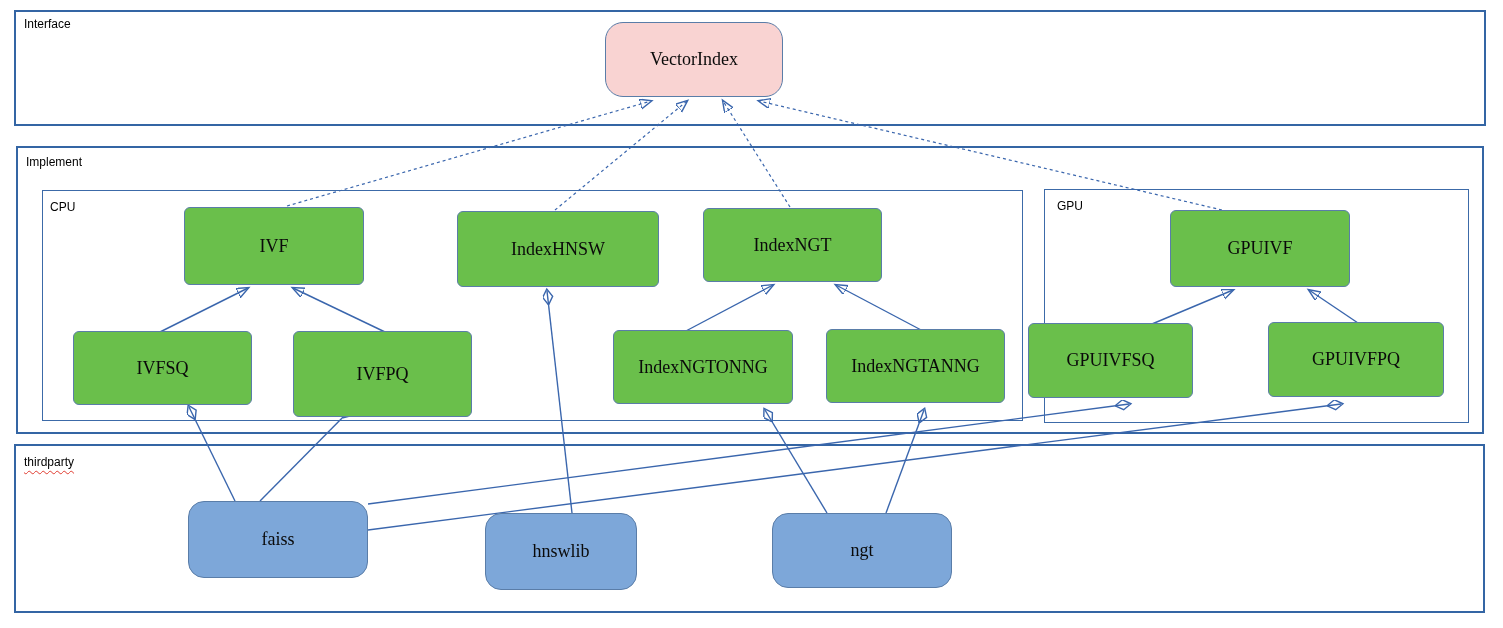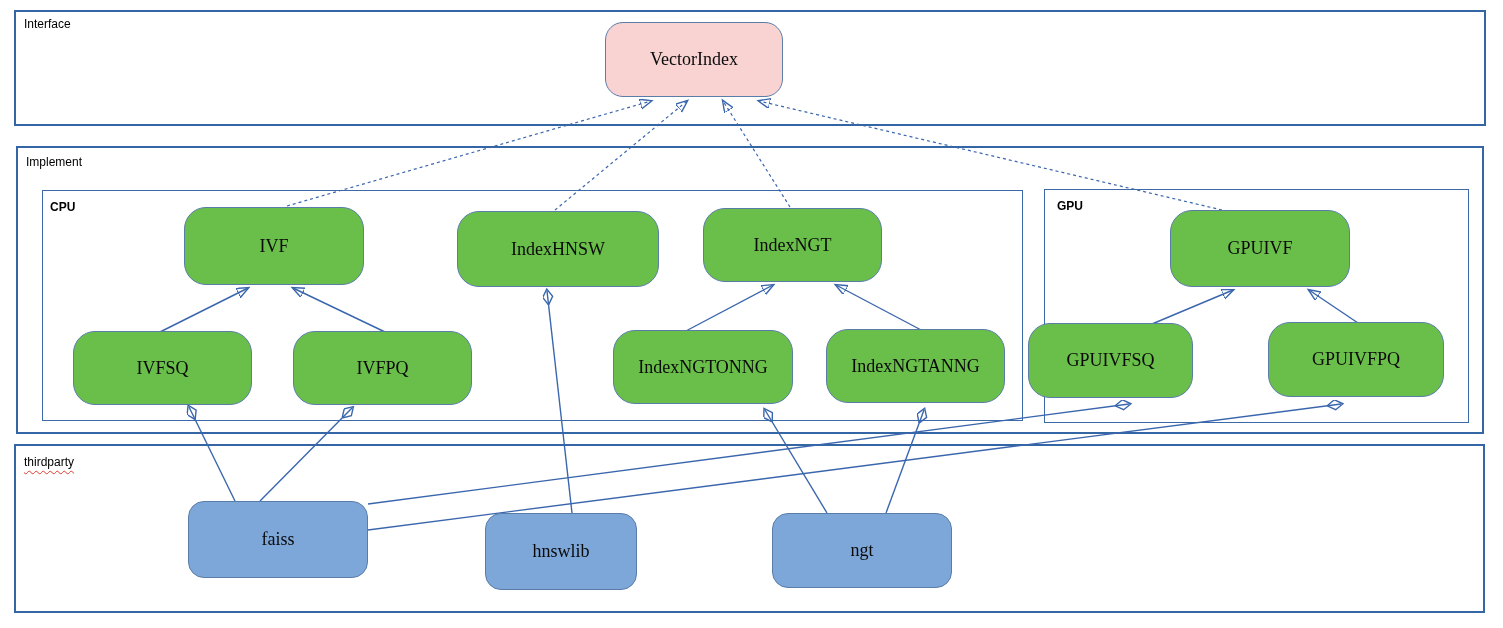--- a/index.html
+++ b/index.html
@@ -7,28 +7,28 @@
     position:relative; width:1503px; height:628px;
     background:#ffffff; overflow:hidden;
     font-family:"Liberation Sans", sans-serif;
   }
   .container { position:absolute; border:2px solid #3465a4; box-sizing:border-box; background:transparent; }
   .container.inner { border-width:1px; border-color:#3c6aa8; }
   .container-label {
     position:absolute; font-family:"Liberation Sans", sans-serif;
     font-size:12px; color:#000; line-height:1.1; z-index:4; white-space:nowrap;
   }
-  .container-label.bold { font-weight:700; }
+  .container-label.bold { font-weight:400; }
   .container-label.squiggle {
     text-decoration-line:underline; text-decoration-style:wavy;
     text-decoration-color:#e03c31; text-decoration-thickness:1px; text-underline-offset:4px;
   }
   .node {
     position:absolute; box-sizing:border-box;
-    border:1.5px solid #5a7da8; border-radius:22px;
+    border:1.5px solid #5a7da8; border-radius:6px;
     display:flex; align-items:center; justify-content:center;
     font-family:"Liberation Serif", serif; font-size:18px; color:#0a0a0a;
     z-index:3; text-align:center;
   }
   .node.green { background:#6abf4b; }
   .node.blue  { background:#7da7d9; border-radius:16px; }
   .node.pink  { background:#f9d3d2; border-radius:18px; }
   #edges { position:absolute; left:0; top:0; z-index:2; pointer-events:none; }
   #edges line, #edges path { stroke:#3a66ad; stroke-width:1.4; fill:none; }
   #edges .dashed { stroke-dasharray:3 3; stroke-width:1.2; }
@@ -94,21 +94,21 @@
   <div class="node green" style="left:703px; top:208px; width:179px; height:74px">
     <span>IndexNGT</span>
   </div>
   <div class="node green" style="left:1170px; top:210px; width:180px; height:77px">
     <span>GPUIVF</span>
   </div>
 
   <div class="node green" style="left:73px; top:331px; width:179px; height:74px">
     <span>IVFSQ</span>
   </div>
-  <div class="node green" style="left:293px; top:331px; width:179px; height:74px">
+  <div class="node green" style="left:293px; top:331px; width:179px; height:86px">
     <span>IVFPQ</span>
   </div>
   <div class="node green" style="left:613px; top:330px; width:180px; height:74px">
     <span>IndexNGTONNG</span>
   </div>
   <div class="node green" style="left:826px; top:329px; width:179px; height:74px">
     <span>IndexNGTANNG</span>
   </div>
   <div class="node green" style="left:1028px; top:323px; width:165px; height:75px">
     <span>GPUIVFSQ</span>

